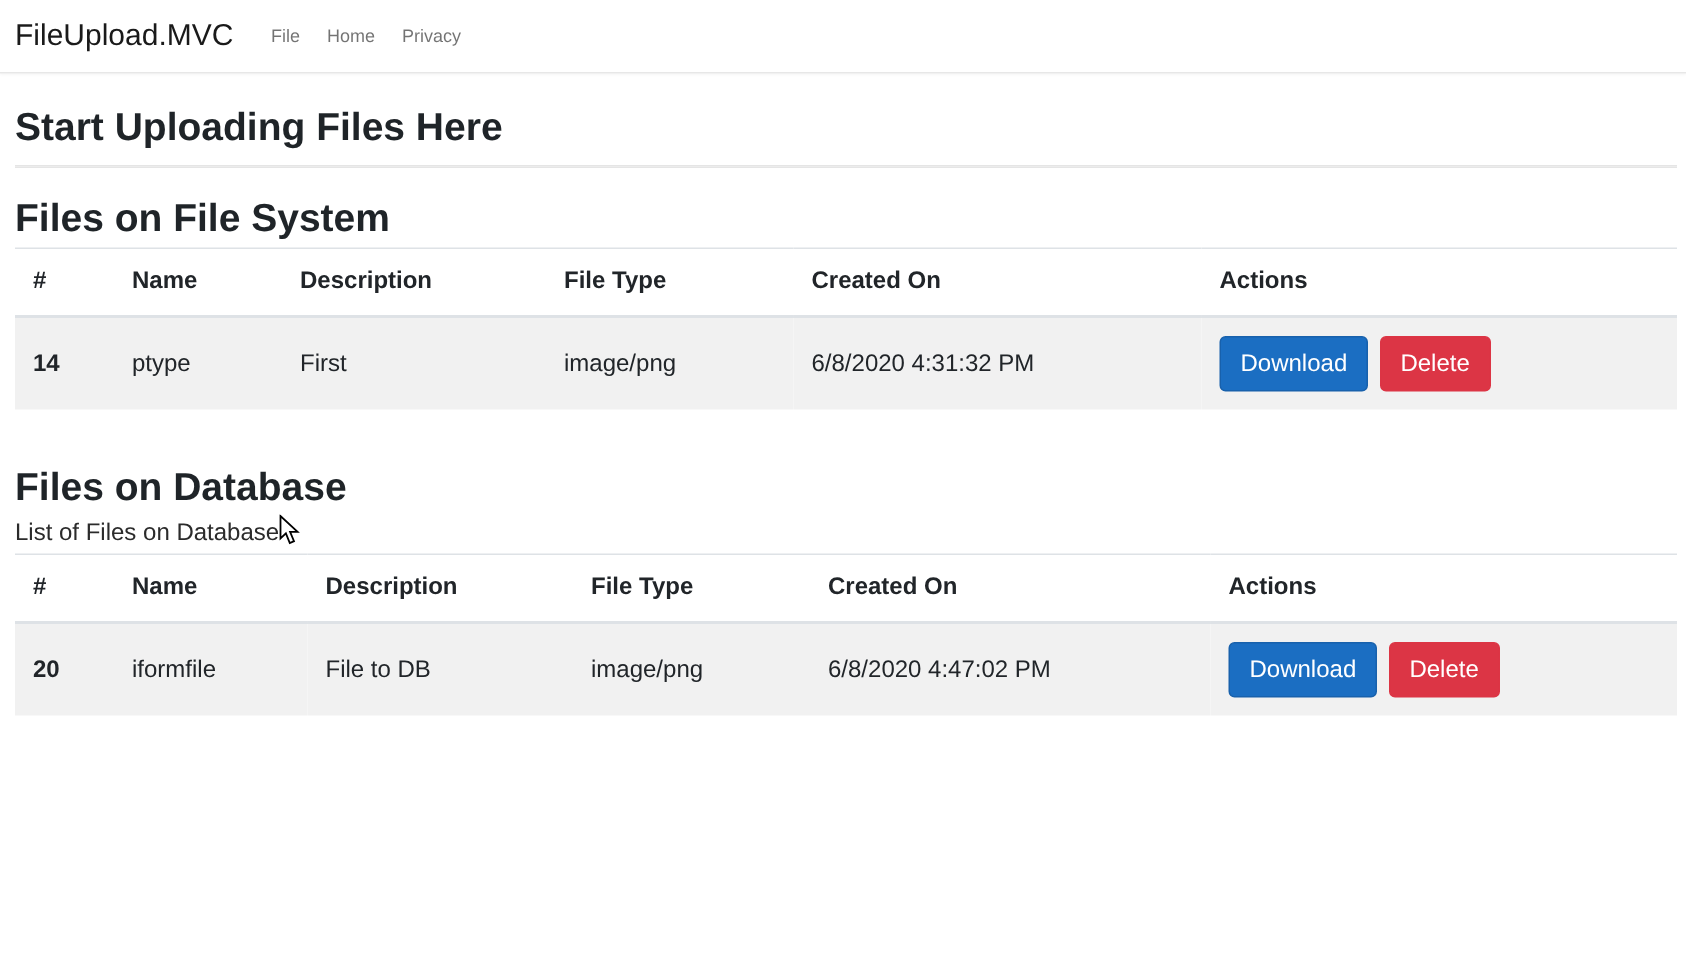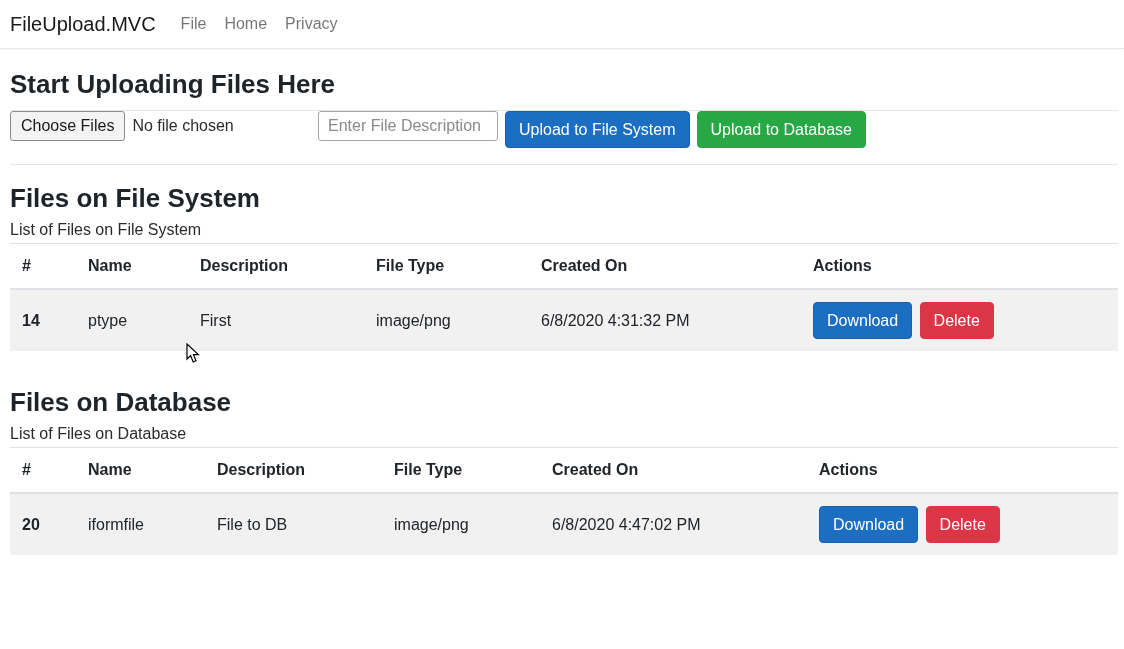--- a/index.html
+++ b/index.html
@@ -16,21 +16,21 @@
     box-shadow: 0 1px 2px rgba(0,0,0,.05);
     display: flex; align-items: center;
     padding: 4px 10px;
   }
   .navbar-brand {
     font-size: 20px; color: #1a1a1a; text-decoration: none; cursor: pointer;
   }
   .navbar-nav { display: flex; margin-left: 16px; }
   .nav-link {
     color: rgba(0,0,0,.55); text-decoration: none; cursor: pointer;
-    padding: 8px 9px; font-size: 16px;
+    padding: 8px 9px; font-size: 12px;
   }
   
   .container { padding: 20px 6px 0 10px; }
   h2.section-title {
     font-size: 26px; font-weight: 600; color: #1f2428; letter-spacing: 0;
   }
   .page-title { margin-bottom: 10px; }
   hr { border: none; border-top: 1px solid #e5e5e5; }
   
   .alert-success {
@@ -96,34 +96,24 @@
     <a class="nav-link">Privacy</a>
   </div>
 </nav>
 
 <div class="container">
 
   <h2 class="section-title page-title">Start Uploading Files Here</h2>
   <hr>
 
 
-  <div class="controls">
-    <div class="file-input">
-      <span class="choose-files-btn">Choose Files</span>
-      <span class="no-file-text">No file chosen</span>
-    </div>
-    <input class="desc-input" type="text" placeholder="Enter File Description" style="">
-    <button class="btn btn-primary">Upload to File System</button>
-    <button class="btn btn-success">Upload to Database</button>
-  </div>
   <hr>
 
   <div class="section">
     <h2 class="section-title">Files on File System</h2>
-    <p class="section-sub">List of Files on File System</p>
     <table class="files-table">
       <colgroup>
         <col style="width:66px">
           <col style="width:112px">
           <col style="width:176px">
         <col style="width:165px">
           <col style="width:272px">
           <col>
       </colgroup>
       <thead>

